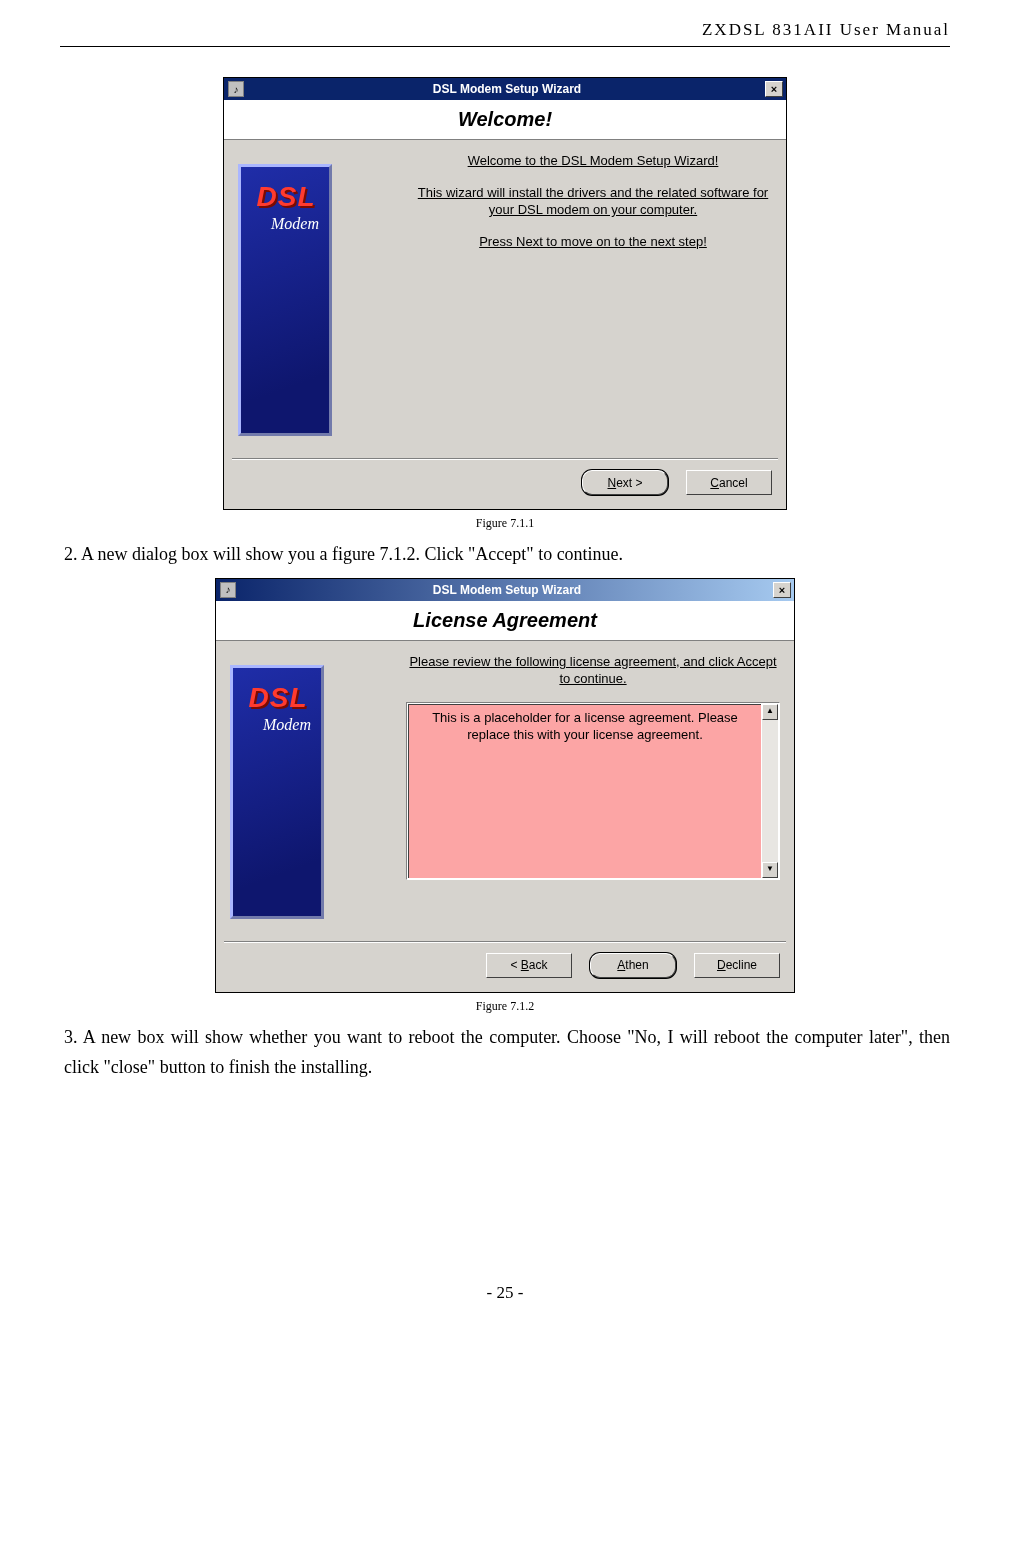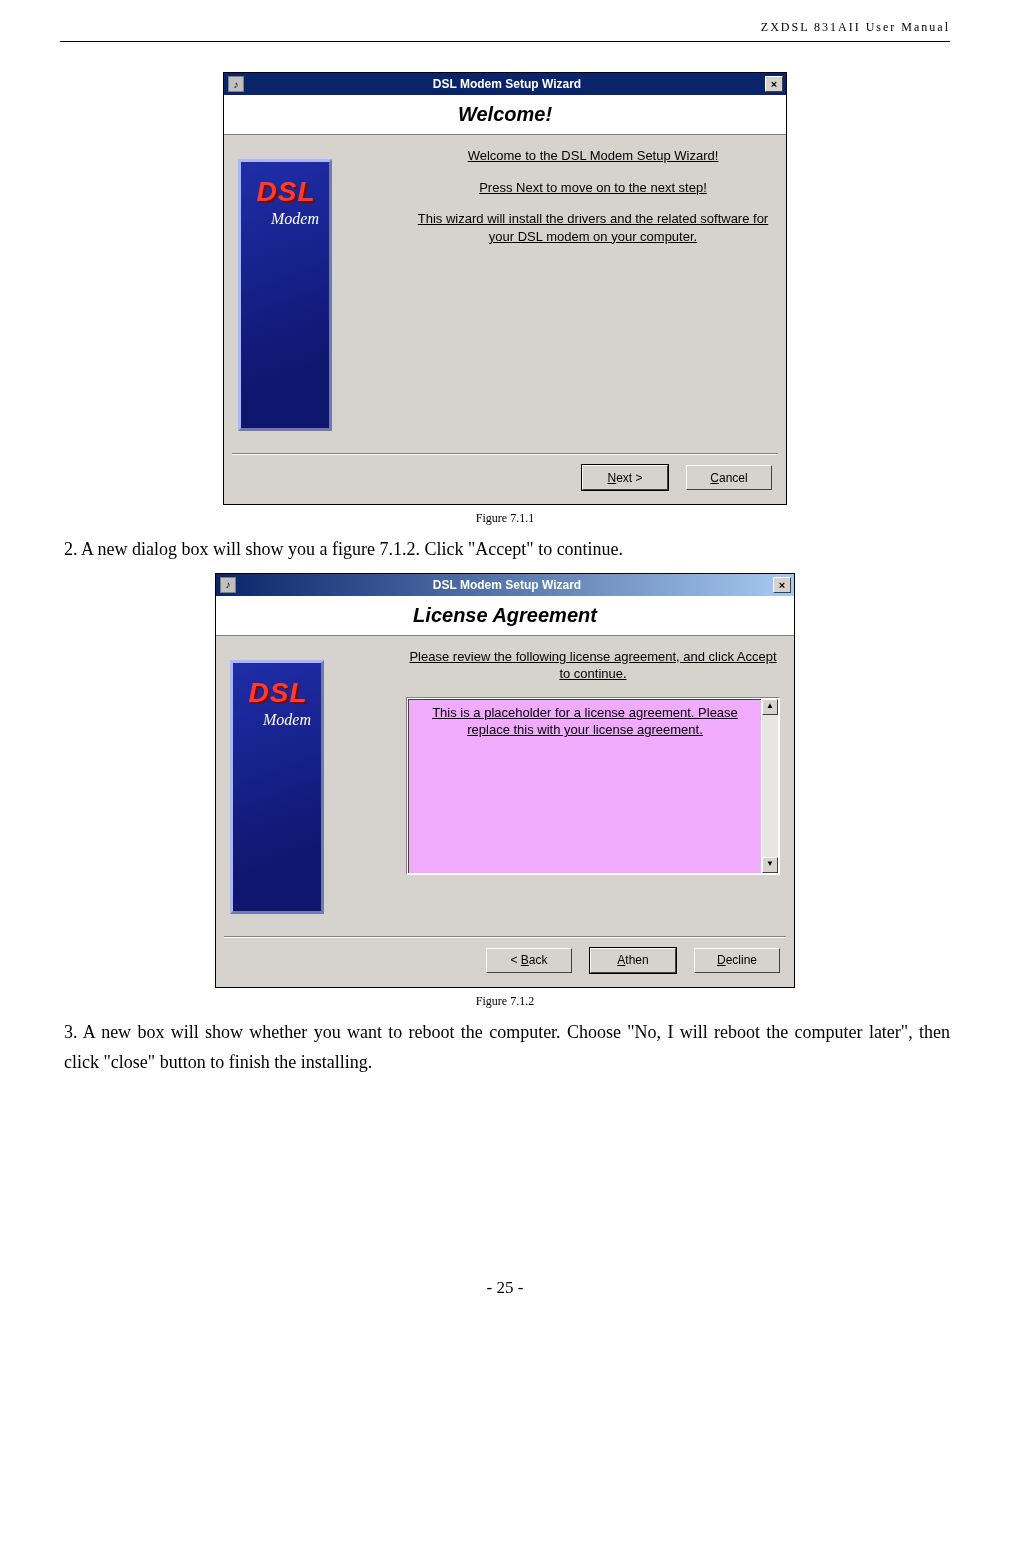--- a/index.html
+++ b/index.html
@@ -10,21 +10,21 @@
     background: #fff;
     color: #000;
     width: 1010px;
   }
   .page {
     width: 1010px;
     padding: 20px 60px 40px 60px;
   }
   .header {
     text-align: right;
-    font-size: 12px;
+    font-size: 17px;
     letter-spacing: 2px;
     padding-bottom: 6px;
     border-bottom: 1px solid #000;
     margin-bottom: 30px;
   }
   .centered {
     text-align: center;
   }
   .caption {
     font-size: 12px;
@@ -170,22 +170,21 @@
   }
   .license-box {
     position: absolute;
     top: 1px; left: 1px; right: 18px; bottom: 1px;
     border-top: 1px solid #404040;
     border-left: 1px solid #404040;
     padding: 4px 10px;
     font-size: 13px;
     line-height: 1.35;
     overflow: hidden;
-    background: #f0abfc;
-    text-decoration: underline;
+    background: #fca5a5;
   }
   .vscroll {
     position: absolute;
     top: 1px; right: 1px; bottom: 1px;
     width: 16px;
     background: #d6d3ce;
     display: flex; flex-direction: column;
   }
   .vscroll .arrow {
     height: 16px;
@@ -221,20 +220,21 @@
     border-left: 1px solid #fff;
     border-right: 1px solid #404040;
     border-bottom: 1px solid #404040;
     font-family: Tahoma, "MS Sans Serif", Arial, sans-serif;
     font-size: 12px;
     display: inline-flex; align-items: center; justify-content: center;
     cursor: default;
   }
   .winbtn.default {
     box-shadow: 0 0 0 1px #000;
+    border-radius: 10px;
   }
   .winbtn .ul { text-decoration: underline; }
 </style>
 </head>
 <body>
 
 <div class="page">
 
   <div class="header">ZXDSL 831AII User Manual</div>
 
@@ -258,22 +258,22 @@
             <span class="logo-modem">Modem</span>
           </div>
           <div class="bars-bot">
             <div class="bar"></div>
               <div class="bar"></div>
               <div class="bar"></div>
           </div>
         </div>
         <div class="rightcol">
           <p>Welcome to the DSL Modem Setup Wizard!</p>
+          <p>This wizard will install the drivers and the related software for your DSL modem on your computer.</p>
           <p>Press Next to move on to the next step!</p>
-          <p>This wizard will install the drivers and the related software for your DSL modem on your computer.</p>
         </div>
       </div>
       <div class="sep"></div>
       <div class="btnrow">
         <span class="winbtn default">
           <span><span class="ul">N</span><span>ext &gt;</span></span>
         </span>
         <span class="winbtn">
           <span><span class="ul">C</span><span>ancel</span></span>
         </span>

